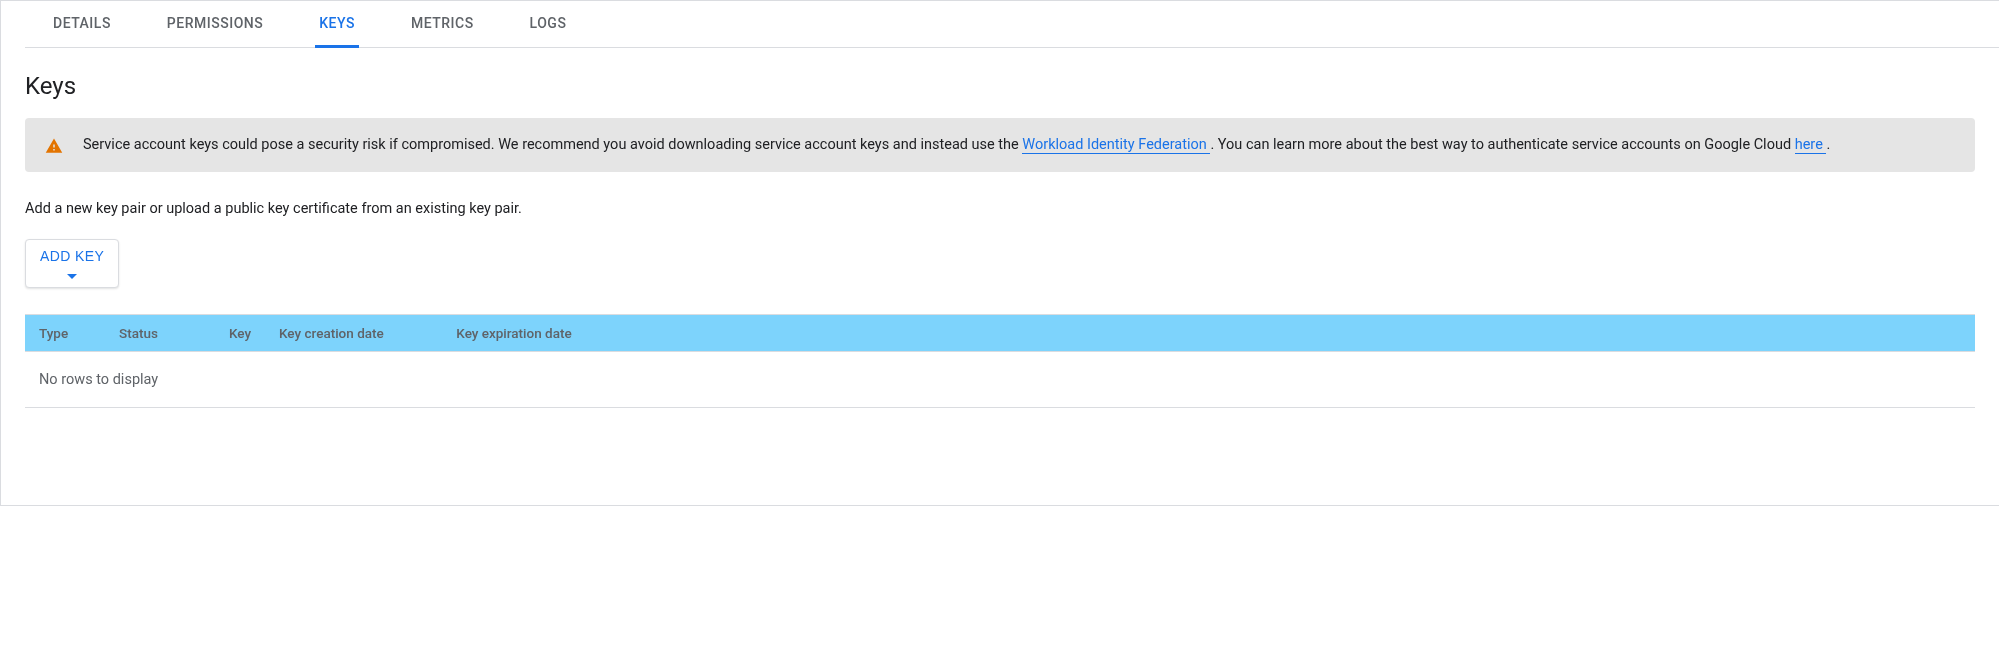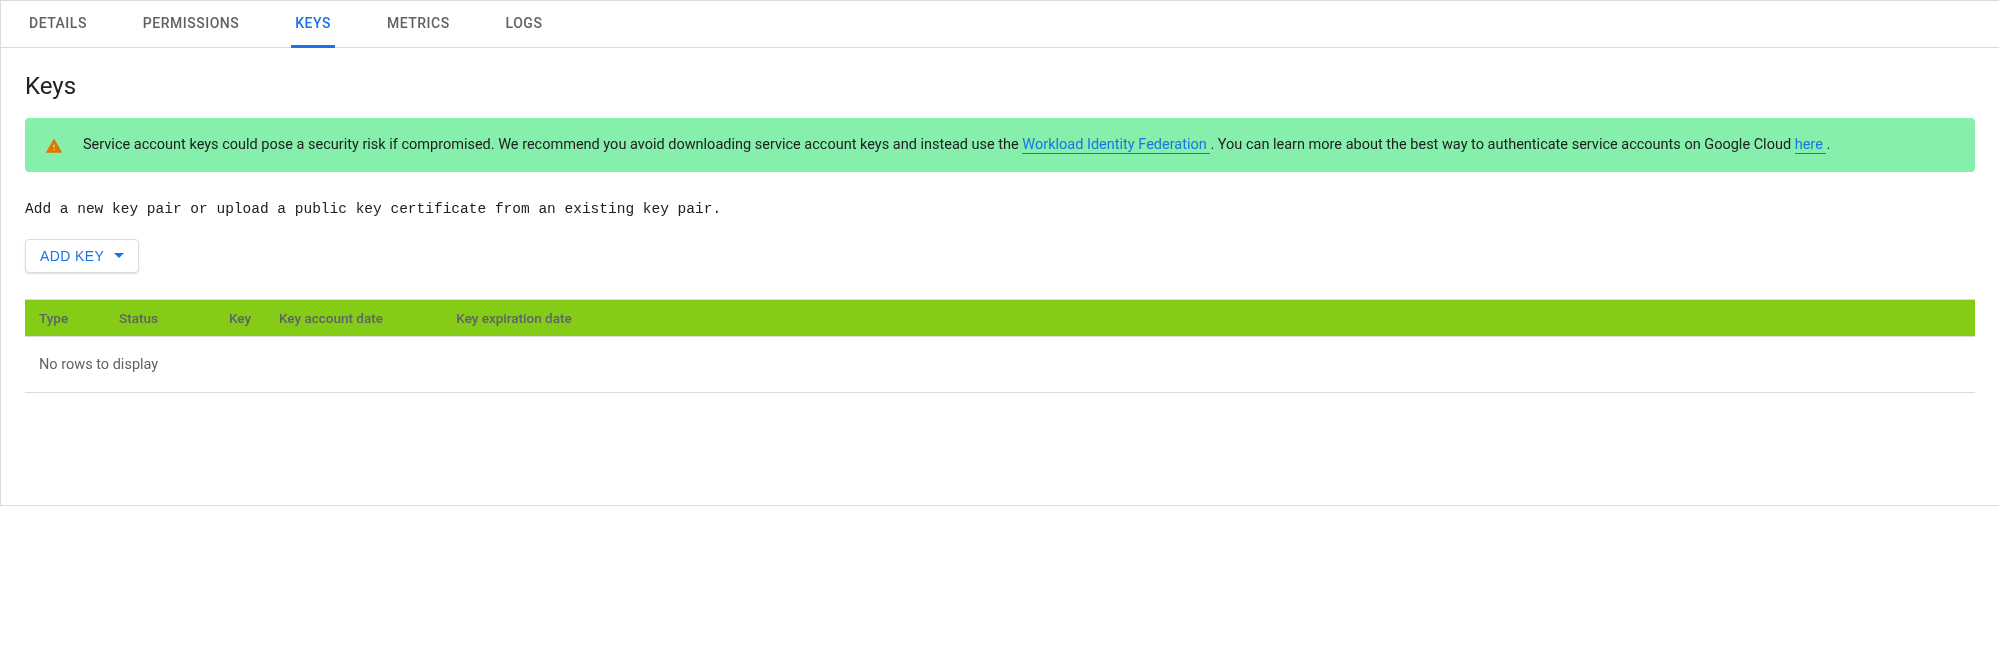--- a/index.html
+++ b/index.html
@@ -13,20 +13,21 @@
       border-top: 1px solid #dadce0;
       border-left: 1px solid #dadce0;
       border-bottom: 1px solid #dadce0;
       min-height: 506px;
     }
     .tabs {
       display: flex;
       border-bottom: 1px solid #dadce0;
       padding-left: 24px;
       gap: 48px;
+      margin-left: 24px;
     }
     .tab {
       padding: 14px 4px;
       font-size: 14px;
       font-weight: 500;
       letter-spacing: 0.5px;
       color: #5f6368;
       cursor: pointer;
       border-bottom: 3px solid transparent;
       margin-bottom: -1px;
@@ -39,21 +40,21 @@
     .content {
       padding: 24px;
     }
     .page-title {
       font-size: 24px;
       font-weight: 400;
       color: #202124;
       margin-bottom: 18px;
     }
     .warning-box {
-      background: #86efac;
+      background: #e5e5e5;
       border-radius: 4px;
       padding: 16px 20px;
       display: flex;
       align-items: flex-start;
       gap: 20px;
       margin-bottom: 26px;
     }
     .warning-icon {
       flex-shrink: 0;
       width: 18px;
@@ -72,50 +73,51 @@
       border-bottom: 1px solid #1a73e8;
       padding-bottom: 0px;
       cursor: pointer;
     }
     .desc {
       font-size: 14.5px;
       line-height: 1.55;
       color: #202124;
       margin-bottom: 18px;
     }
-    .desc p { margin-bottom: 2px; font-family: Liberation Mono, monospace; }
+    .desc p { margin-bottom: 2px; }
     .add-key-btn {
       display: inline-flex;
       align-items: center;
       gap: 10px;
       padding: 8px 14px;
       border: 1px solid #dadce0;
       border-radius: 4px;
       background: #fff;
       color: #1a73e8;
       font-size: 14px;
       font-weight: 500;
       letter-spacing: 0.4px;
       cursor: pointer;
       box-shadow: 0 1px 2px rgba(60,64,67,.15);
       margin-bottom: 26px;
+      flex-direction: column;
     }
     .dropdown-icon {
       width: 0;
       height: 0;
       border-left: 5px solid transparent;
       border-right: 5px solid transparent;
       border-top: 5px solid #1a73e8;
     }
     .keys-table {
       width: 100%;
     }
     .table-header {
       display: flex;
-      background: #84cc16;
+      background: #7dd3fc;
       border-top: 1px solid #dadce0;
       border-bottom: 1px solid #dadce0;
       padding: 10px 14px;
       gap: 28px;
     }
     .th {
       font-size: 13.5px;
       font-weight: 500;
       color: #5f6368;
     }
@@ -167,20 +169,20 @@
     <button class="add-key-btn">
       <span>ADD KEY</span>
       <span class="dropdown-icon"></span>
     </button>
 
     <div class="keys-table">
       <div class="table-header">
         <div class="th th-type">Type</div>
         <div class="th th-status">Status</div>
         <div class="th th-key">Key</div>
-        <div class="th th-created">Key account date</div>
+        <div class="th th-created">Key creation date</div>
         <div class="th th-exp">Key expiration date</div>
       </div>
       <div class="table-body">No rows to display</div>
     </div>
 
   </div>
 </div>
 
 </body></html>

